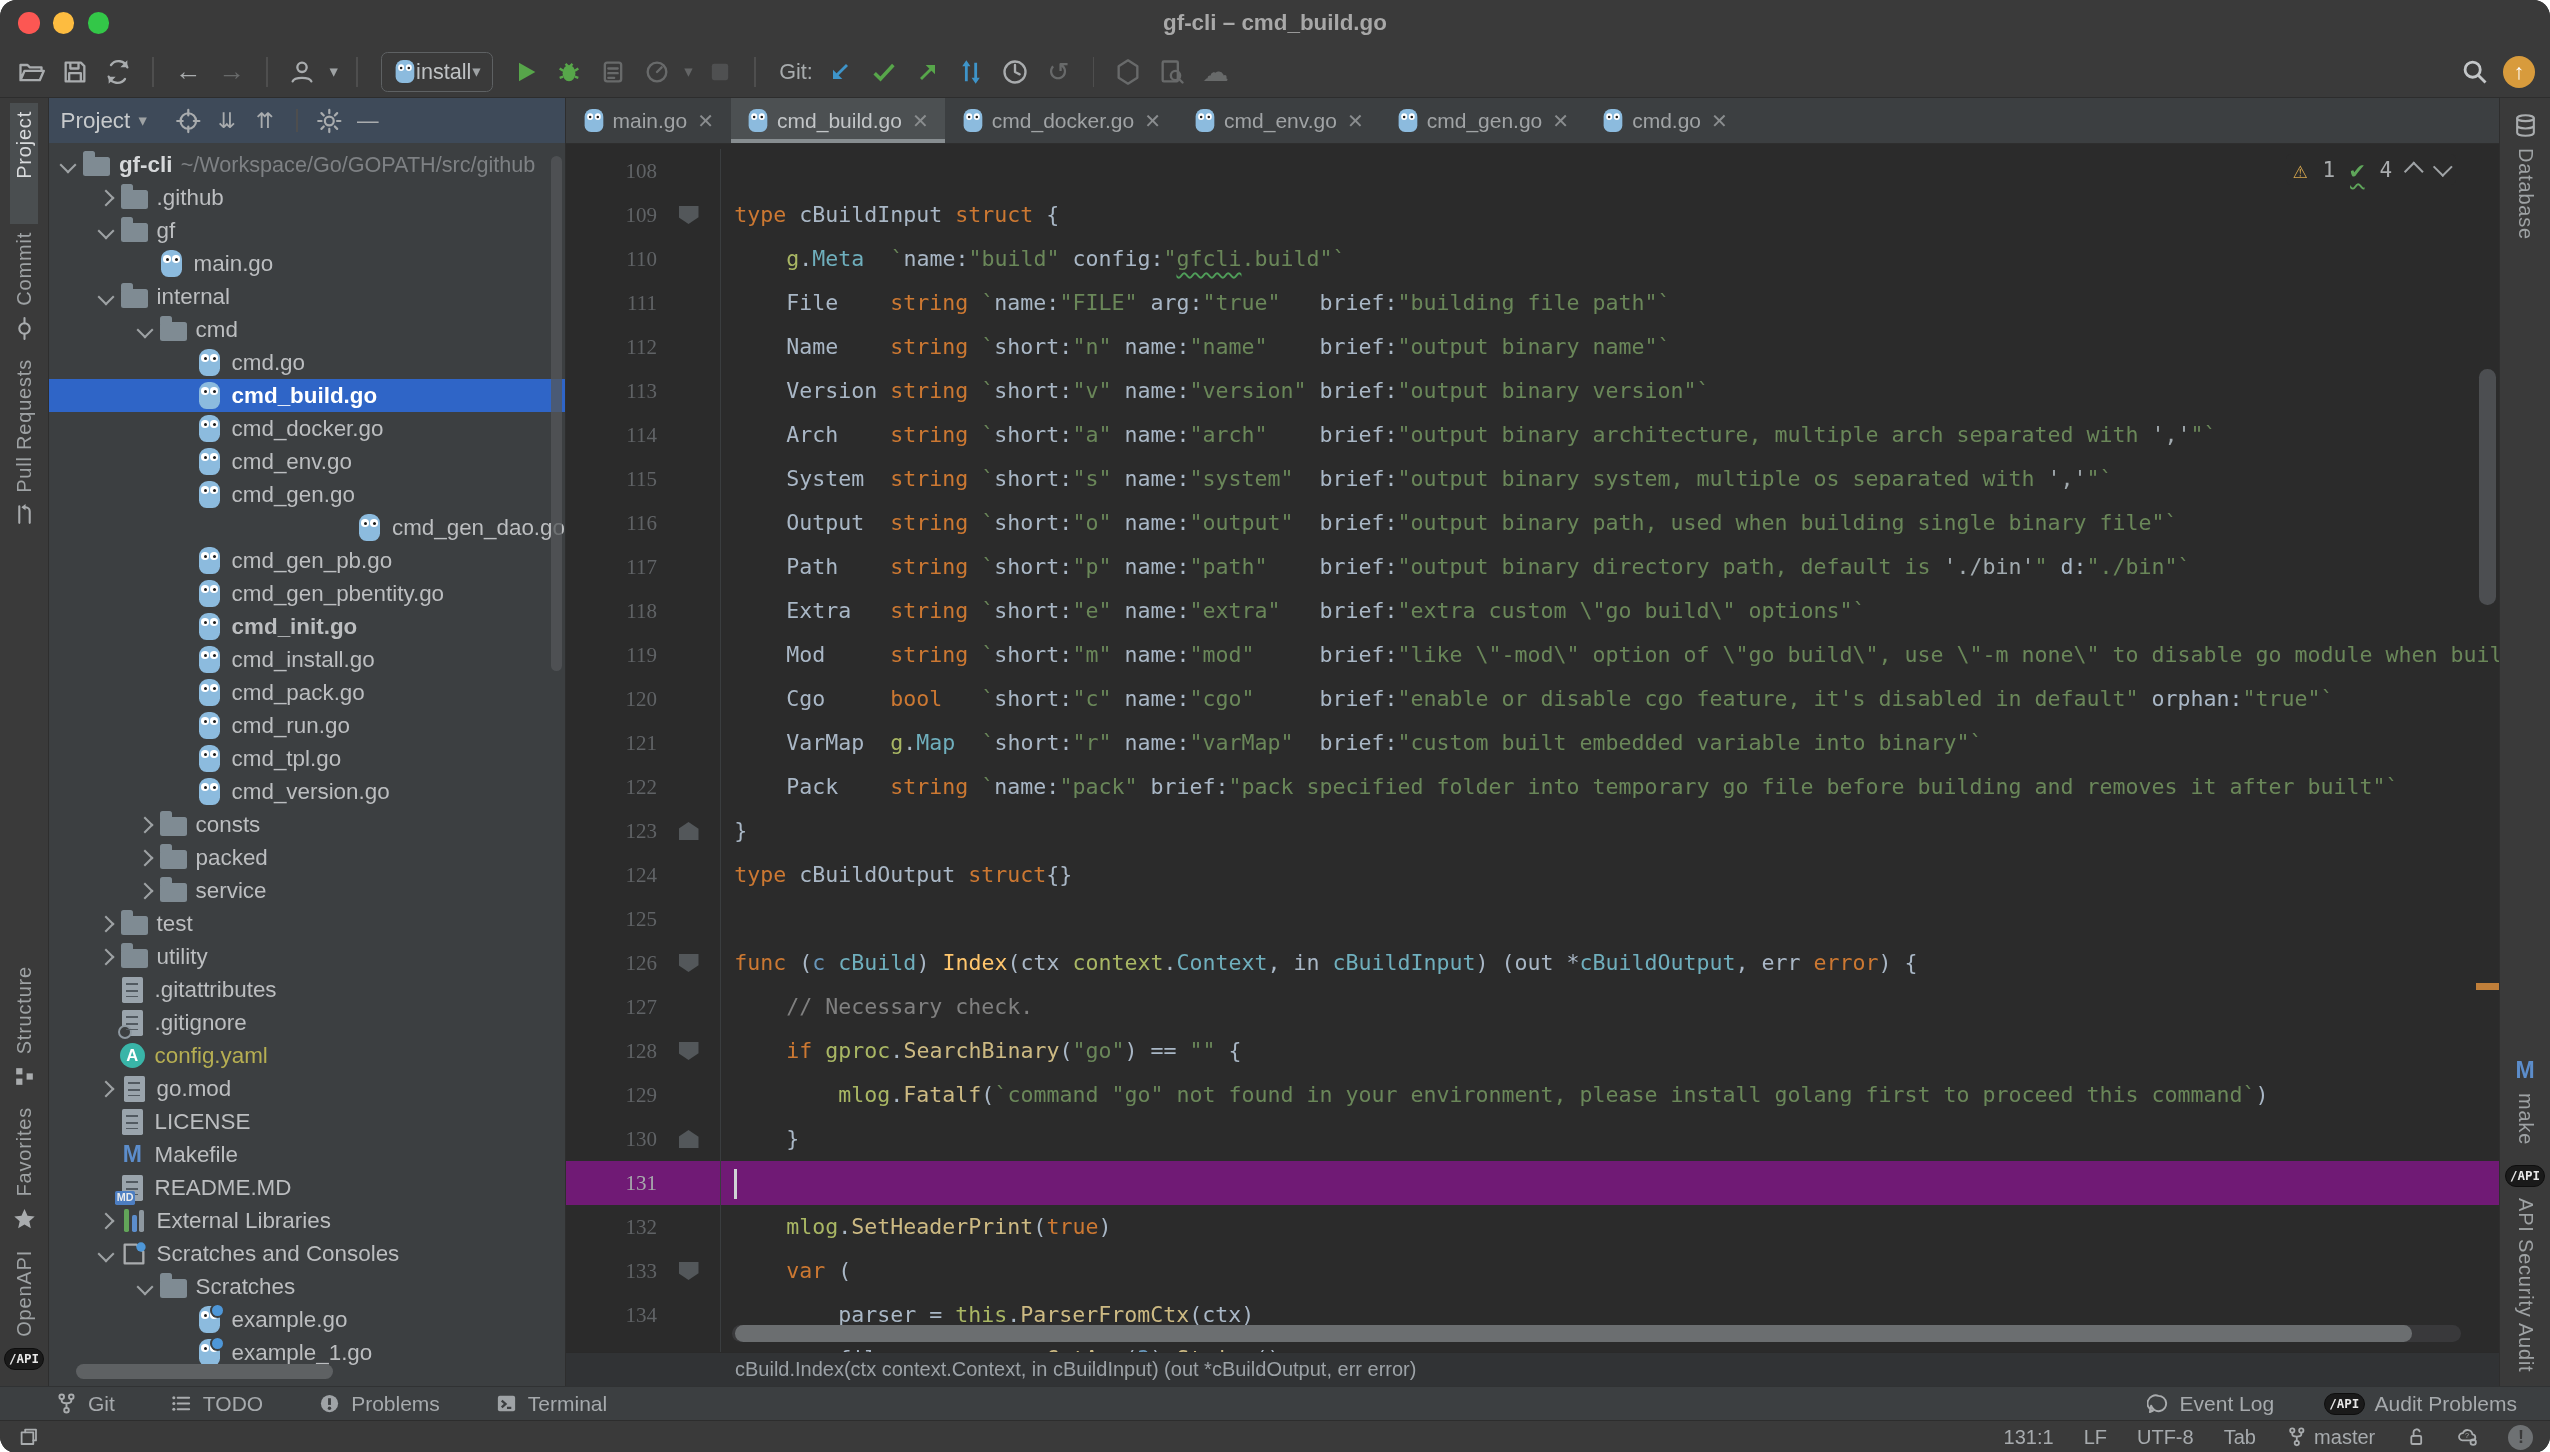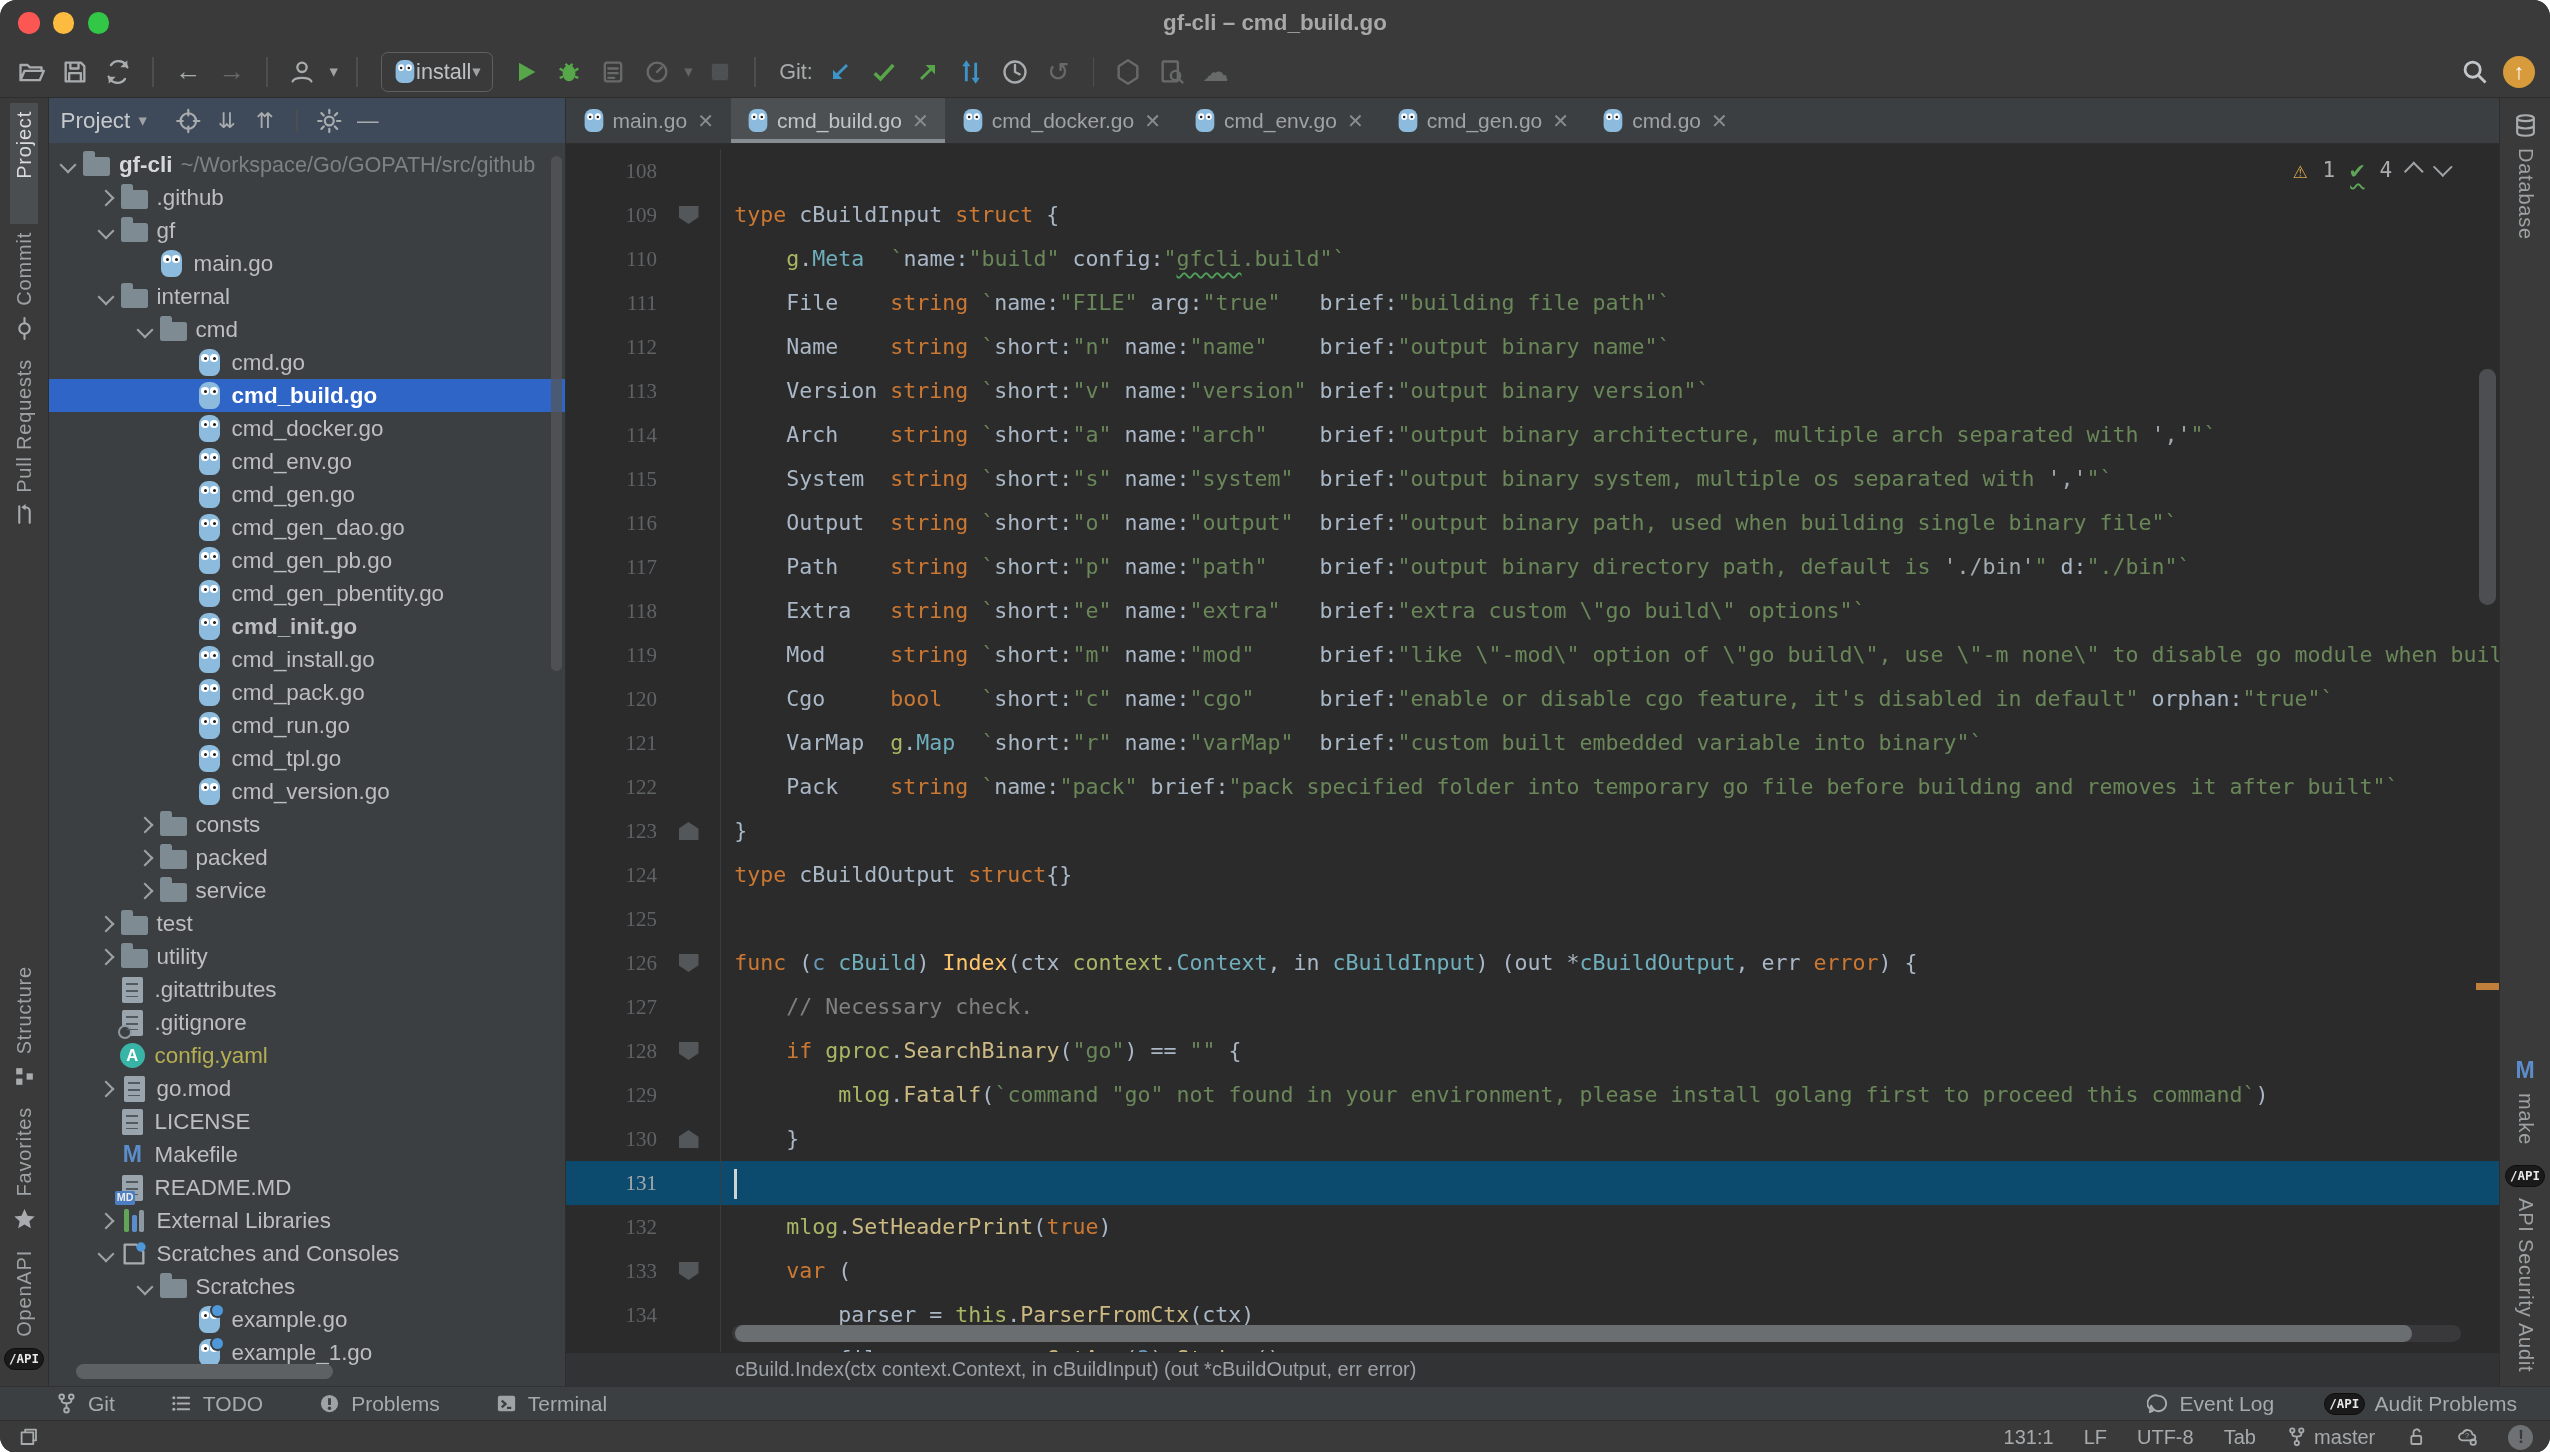--- a/index.html
+++ b/index.html
@@ -77,21 +77,21 @@
   .vsb-tree{position:absolute;top:58px;right:3.3px;width:10.8px;height:515px;border-radius:5.8px;background:#54575A;opacity:.75}
   
   .ecol{flex:1;display:flex;flex-direction:column;min-width:0}
   .tabbar{height:45px;background:#3C3F41;border-bottom:1.7px solid #2E2E2E;display:flex;flex:none}
   .tab{display:flex;align-items:center;gap:8.3px;padding:0 16.6px;font-size:21px;color:#A0A3A5;position:relative}
   .tab .x{font-size:20px;color:#8A8D8F;margin-left:1.7px}
   .tab.active{background:#4C5052;color:#C2C5C7}
   .tab.active::after{content:"";position:absolute;left:0;right:0;bottom:0;height:4.2px;background:#878D90}
   .codearea{flex:1;position:relative;overflow:hidden;background:#2B2B2B;font-family:"DejaVu Sans Mono",monospace;font-size:21.6px;padding-top:5px}
   .cline{height:44px;line-height:44px;display:flex;white-space:pre}
-  .cline.cur{background:#0c4a6e}
+  .cline.cur{background:#701a75}
   .lnum{width:91px;text-align:right;color:#606366;font-size:21px;flex:none;font-family:Liberation Serif, serif}
   .cline.cur .lnum{color:#A7AAAC}
   .foldcol{width:63px;display:flex;align-items:center;justify-content:center;flex:none}
   .fold{width:20px;height:18px}
   .fold.a{background:#53575A;clip-path:polygon(50% 100%,0 62%,0 0,100% 0,100% 62%)}
   .fold.z{background:#53575A;clip-path:polygon(50% 0,100% 38%,100% 100%,0 100%,0 38%)}
   .ctext{border-left:1.7px solid #3A3D3F;padding-left:13.3px;flex:none}
   .caret-i{display:inline-block;width:2.5px;height:30px;background:#D0D3D6;vertical-align:middle;margin-right:1.7px}
   .c-k{color:#CC7832}.c-p{color:#A9B7C6}.c-s{color:#6A8759}.c-sq{color:#A2ABB0}
   .c-sw{color:#6A8759;text-decoration:underline wavy #4F9E59 1.7px;text-underline-offset:5.8px}
@@ -396,21 +396,21 @@
             </span>
             <span class="lab">cmd_env.go</span>
           </div>
           <div class="trow" style="padding-left: 128px;">
             <span class="chev none"></span>
             <span class="iwrap">
               <span class="gopher"></span>
             </span>
             <span class="lab">cmd_gen.go</span>
           </div>
-          <div class="trow" style="padding-left: 128px;">
+          <div class="trow" style="padding-left: 128px; justify-content: flex-end;">
             <span class="chev none"></span>
             <span class="iwrap">
               <span class="gopher"></span>
             </span>
             <span class="lab">cmd_gen_dao.go</span>
           </div>
           <div class="trow" style="padding-left: 128px;">
             <span class="chev none"></span>
             <span class="iwrap">
               <span class="gopher"></span>

